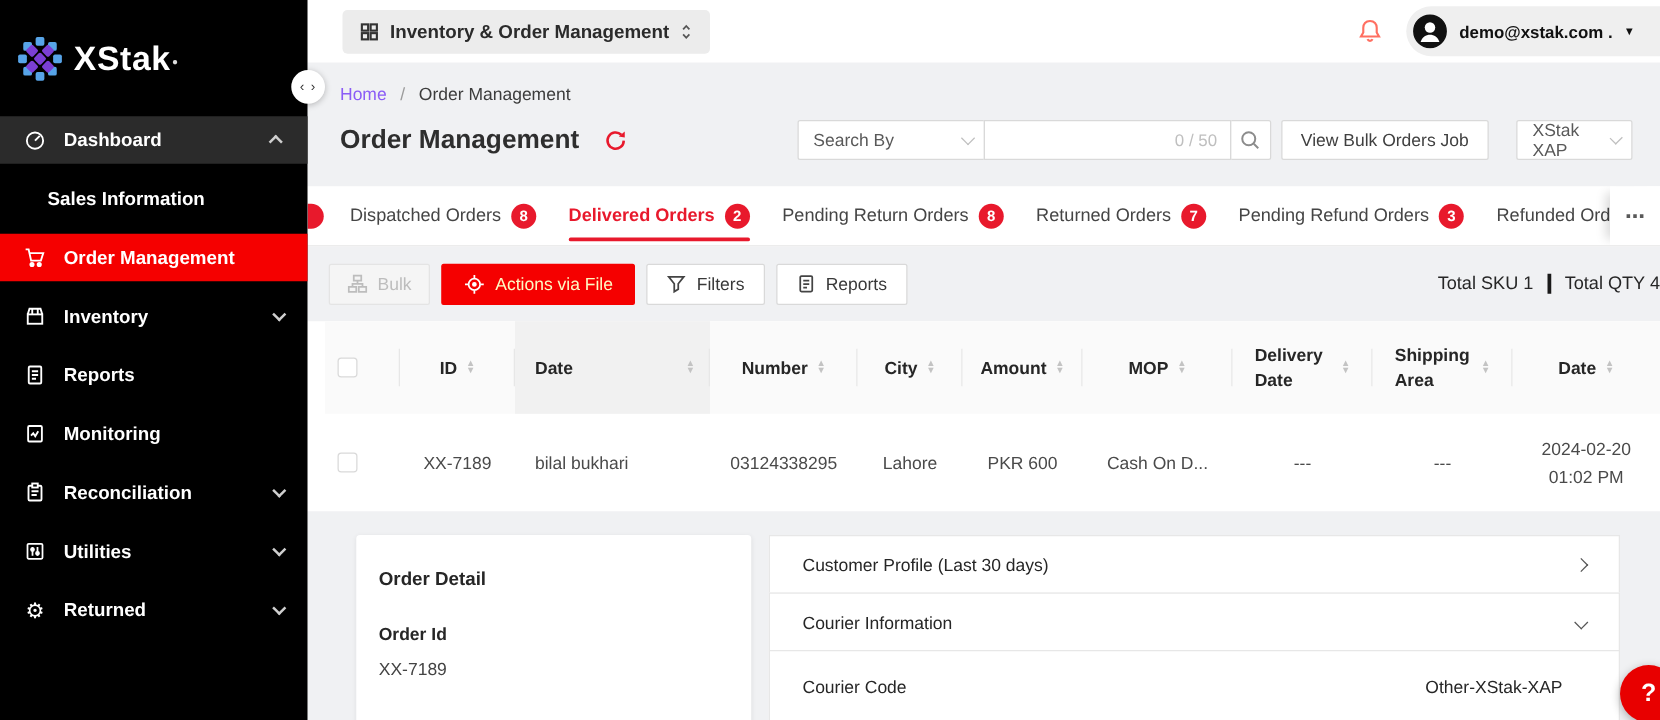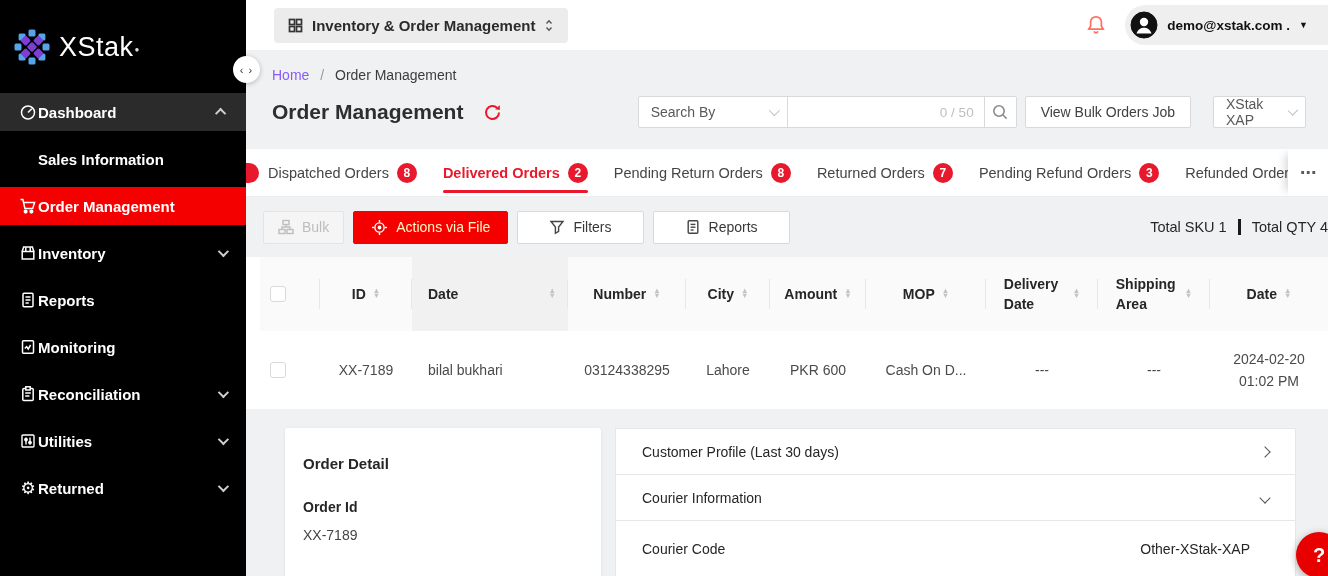--- a/index.html
+++ b/index.html
@@ -2,25 +2,25 @@
 <html><head>
 <meta charset="utf-8">
 <style>
   * { margin:0; padding:0; box-sizing:border-box; }
   html,body { width:1328px; height:576px; overflow:hidden; font-family:"Liberation Sans","DejaVu Sans",sans-serif; background:#f0f1f3; }
   .app { position:relative; width:1328px; height:576px; display:flex; }
 
   
   .sidebar { width:246px; min-width:246px; height:576px; background:#000; color:#fff; position:relative; z-index:5; }
   .logo-row { display:flex; align-items:center; padding:16px 0 0 12px; height:78px; }
-  .logo-text { font-size:27px; font-weight:400; letter-spacing:.5px; margin-left:7px; color:#fff; }
+  .logo-text { font-size:27px; font-weight:700; letter-spacing:.5px; margin-left:7px; color:#fff; }
   .logo-tm { font-size:8px; vertical-align:top; position:relative; top:2px; left:1px; color:#ddd; }
   .nav { margin-top:15px; }
   .nav-item { display:flex; align-items:center; height:38px; padding:0 20px 0 18px; margin-bottom:9px; cursor:pointer; }
-  .nav-item .nav-label { font-size:15px; font-weight:700; color:#fff; }
+  .nav-item .nav-label { font-size:15px; font-weight:700; margin-left:13px; color:#fff; }
   .nav-item.active-dark { background:#2b2b2b; }
   .nav-item.active-red { background:#f50000; }
   .nav-item.sub { padding-left:38px; }
   .nav-icon { width:20px; height:20px; display:flex; align-items:center; justify-content:center; }
   .chev { margin-left:auto; width:8px; height:8px; border-right:2px solid #cfcfcf; border-bottom:2px solid #cfcfcf; }
   .chev.down { transform:rotate(45deg) translateY(-2px); }
   .chev.up { transform:rotate(225deg) translateY(-2px); }
   .gear-glyph { font-size:17px; color:#fff; line-height:1; }
 
   .collapse-toggle { position:absolute; left:233px; top:56px; width:27px; height:27px; border-radius:50%; background:#fff; z-index:20; border:none; box-shadow:0 1px 5px rgba(0,0,0,.25); font-size:11px; color:#333; letter-spacing:1px; display:flex; align-items:center; justify-content:center; cursor:pointer; font-family:inherit; }
@@ -51,34 +51,34 @@
   .searchby { width:150px; padding:0 10px 0 12px; border-radius:2px 0 0 2px; justify-content:space-between; cursor:pointer; }
   .sel-chev { width:8px; height:8px; border-right:1.5px solid #bfbfbf; border-bottom:1.5px solid #bfbfbf; transform:rotate(45deg) translateY(-2px); }
   .search-input-wrap { width:198px; margin-left:-1px; justify-content:flex-end; padding-right:10px; position:relative; }
   .search-input { position:absolute; inset:0; border:none; outline:none; background:transparent; padding:0 52px 0 10px; font-size:14px; font-family:inherit; }
   .counter { font-size:13.5px; color:#bfbfbf; }
   .search-btn { width:33px; margin-left:-1px; justify-content:center; border-radius:0 2px 2px 0; cursor:pointer; }
   .viewbulk { margin-left:8px; padding:0 15px; border-radius:2px; color:#404040; cursor:pointer; }
   .channel-sel { margin-left:22px; width:93px; padding:0 10px 0 12px; border-radius:2px; justify-content:space-between; cursor:pointer; }
 
   
-  .tabbar { margin-top:14px; height:48px; background:#fff; display:flex; align-items:flex-start; gap:26px; padding-left:22px; position:relative; overflow:hidden; border-bottom:1px solid #ececec; }
+  .tabbar { margin-top:14px; height:48px; background:#fff; display:flex; align-items:flex-start; gap:26px; padding-left:34px; position:relative; overflow:hidden; border-bottom:1px solid #ececec; }
   .partial-badge { position:absolute; left:0; top:14px; width:13px; height:20px; border-radius:0 10px 10px 0; background:#e8192c; }
   .tab { display:flex; align-items:center; gap:8px; height:100%; position:relative; font-size:14.5px; color:#454545; cursor:pointer; background:none; border:none; font-family:inherit; white-space:nowrap; }
   .tab.active { color:#e8192c; font-weight:700; }
   .tab.active::after { content:""; position:absolute; left:0; right:0; bottom:3px; height:3px; background:#e8192c; border-radius:2px; }
   .badge { min-width:20px; height:20px; border-radius:10px; background:#e8192c; color:#fff; font-size:12px; font-weight:700; display:flex; align-items:center; justify-content:center; padding:0 4px; }
   .more-btn { position:absolute; right:0; top:0; width:40px; height:100%; background:#fff; box-shadow:-8px 0 8px -5px rgba(0,0,0,.15); border:none; font-size:16px; font-weight:700; color:#595959; cursor:pointer; font-family:inherit; }
 
   
   .toolbar { height:60px; display:flex; align-items:center; gap:9px; padding-left:17px; }
   .tbtn { height:33px; display:flex; align-items:center; gap:8px; border-radius:2px; font-size:14px; font-family:inherit; cursor:pointer; }
   .bulk { background:#f5f5f5; border:1px solid #e4e4e4; color:#bdbdbd; padding:0 14px; cursor:not-allowed; }
   .actions { background:#f50000; border:1px solid #f50000; color:#fef9c3; padding:0 17px; font-weight:400; }
-  .white-btn { background:#fff; border:1px solid #d9d9d9; color:#383838; padding:0 31px; }
+  .white-btn { background:#fff; border:1px solid #d9d9d9; color:#383838; padding:0 15px; }
   .totals { margin-left:auto; display:flex; align-items:center; gap:11px; font-size:14.5px; color:#262626; white-space:nowrap; overflow:visible; }
   .totals-sep { width:3px; height:16px; background:#1a1a1a; }
 
   
   .table { background:#fff; padding-left:14px; }
   .trow { display:grid; grid-template-columns:60px 92px 156px 118px 84px 96px 120px 112px 112px 1fr; align-items:center; }
   .thead { height:74px; background:#fafafa; }
   .th { display:flex; align-items:center; justify-content:center; gap:7px; font-size:14px; font-weight:600; color:#262626; height:100%; position:relative; line-height:1.45; }
   .th::after { content:""; position:absolute; right:0; top:22px; bottom:22px; width:1px; background:#e7e7e7; }
   .th.no-sep::after { display:none; }

